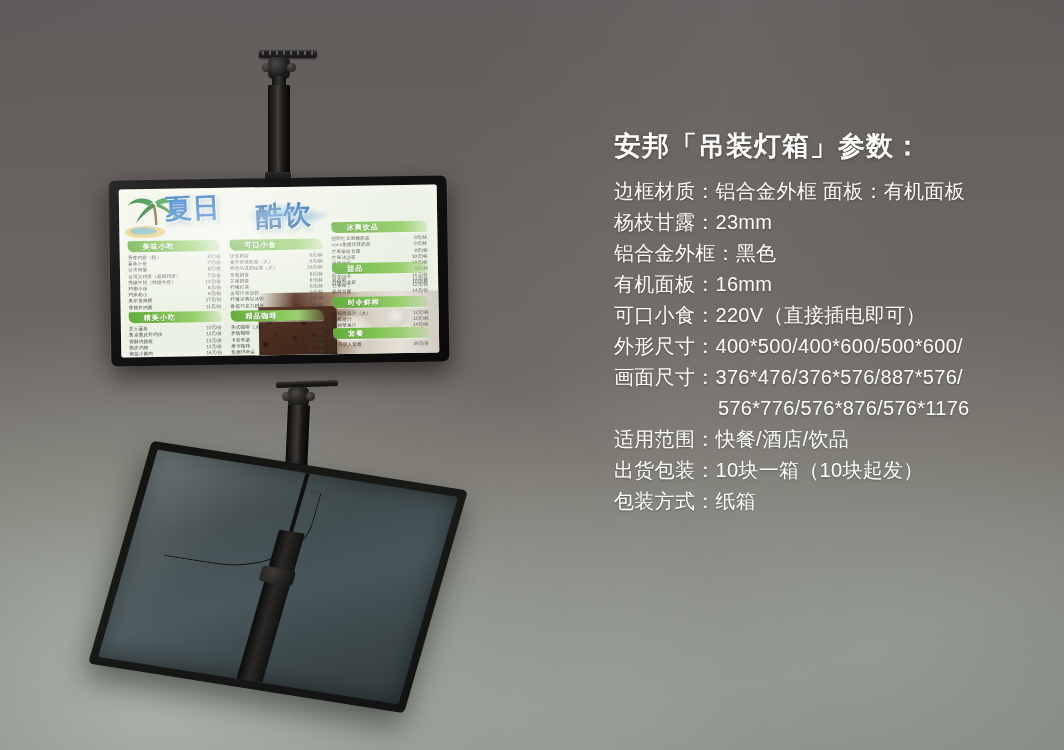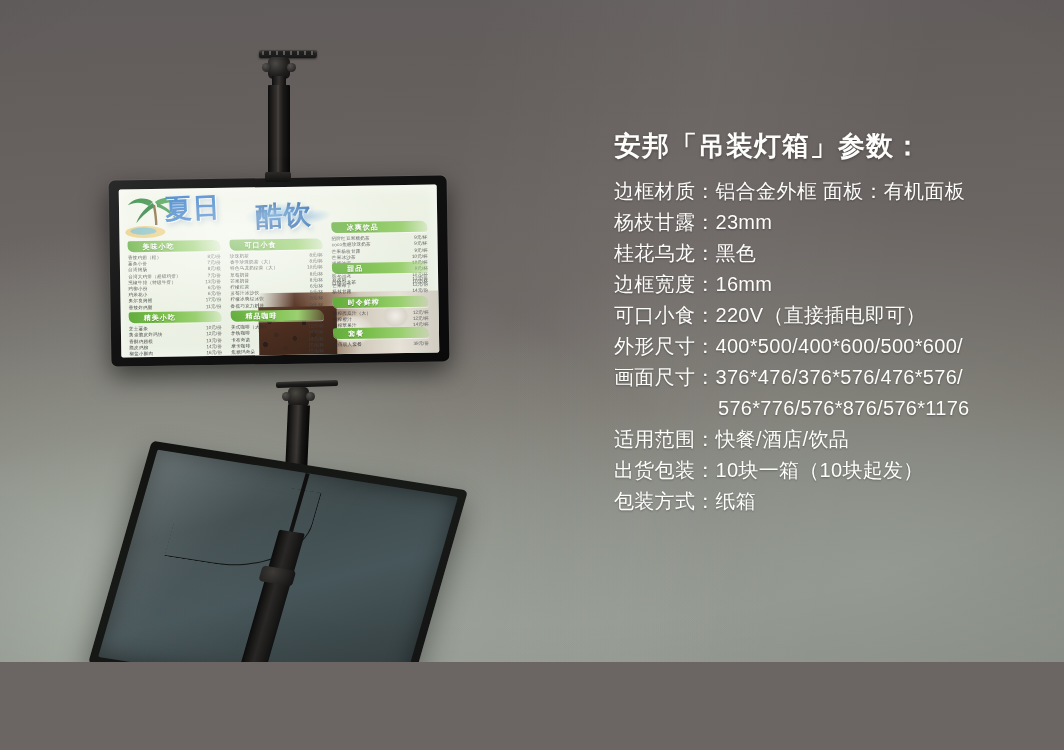--- a/index.html
+++ b/index.html
@@ -1,21 +1,21 @@
 <!DOCTYPE html>
 <html><head>
 <meta charset="utf-8">
 <style>
   html,body{margin:0;padding:0;}
   body{
     width:1064px;height:750px;overflow:hidden;
     font-family:"Liberation Sans","DejaVu Sans",sans-serif;
     background:#6b6664;
   }
-  #stage{position:relative;width:1064px;height:662px;overflow:hidden;}
+  #stage{position:relative;width:1064px;height:750px;overflow:hidden;}
 
   
   .backdrop{position:absolute;inset:0;
     background:
       radial-gradient(ellipse 900px 620px at 14% 96%, rgba(176,184,174,.95) 0%, rgba(160,168,158,.55) 34%, rgba(140,146,138,0) 66%),
       radial-gradient(ellipse 700px 520px at 82% 88%, rgba(150,156,148,.85) 0%, rgba(140,146,138,.30) 46%, rgba(130,136,128,0) 72%),
       linear-gradient(178deg,#615d5c 0%,#655f5d 17%,#6a6462 34%,#6e6865 50%,#767069 62%,#80807a 74%,#8a8d86 85%,#91958d 94%,#949891 100%);
   }
   .backdrop-sheen{position:absolute;inset:0;
     background:linear-gradient(100deg, rgba(255,255,255,0) 40%, rgba(255,255,255,.045) 62%, rgba(255,255,255,0) 80%);}
@@ -445,25 +445,25 @@
     </div>
   </div>
 
   <div class="vignette"></div>
 
   <div class="spec">
     <div class="spec-title">安邦「吊装灯箱」参数：</div>
     <div id="spec-lines">
         <div class="spec-line">边框材质：铝合金外框    面板：有机面板</div>
         <div class="spec-line">杨枝甘露：23mm</div>
-        <div class="spec-line">桂花乌龙：黑色</div>
-        <div class="spec-line">边框宽度：16mm</div>
+        <div class="spec-line">铝合金外框：黑色</div>
+        <div class="spec-line">有机面板：16mm</div>
         <div class="spec-line">可口小食：220V（直接插电即可）</div>
         <div class="spec-line">外形尺寸：400*500/400*600/500*600/</div>
-        <div class="spec-line">画面尺寸：376*476/376*576/476*576/</div>
+        <div class="spec-line">画面尺寸：376*476/376*576/887*576/</div>
         <div class="spec-line cont">576*776/576*876/576*1176</div>
         <div class="spec-line">适用范围：快餐/酒店/饮品</div>
         <div class="spec-line">出货包装：10块一箱（10块起发）</div>
         <div class="spec-line">包装方式：纸箱</div>
       </div>
   </div>
 
 </div>
 
 </body></html>

